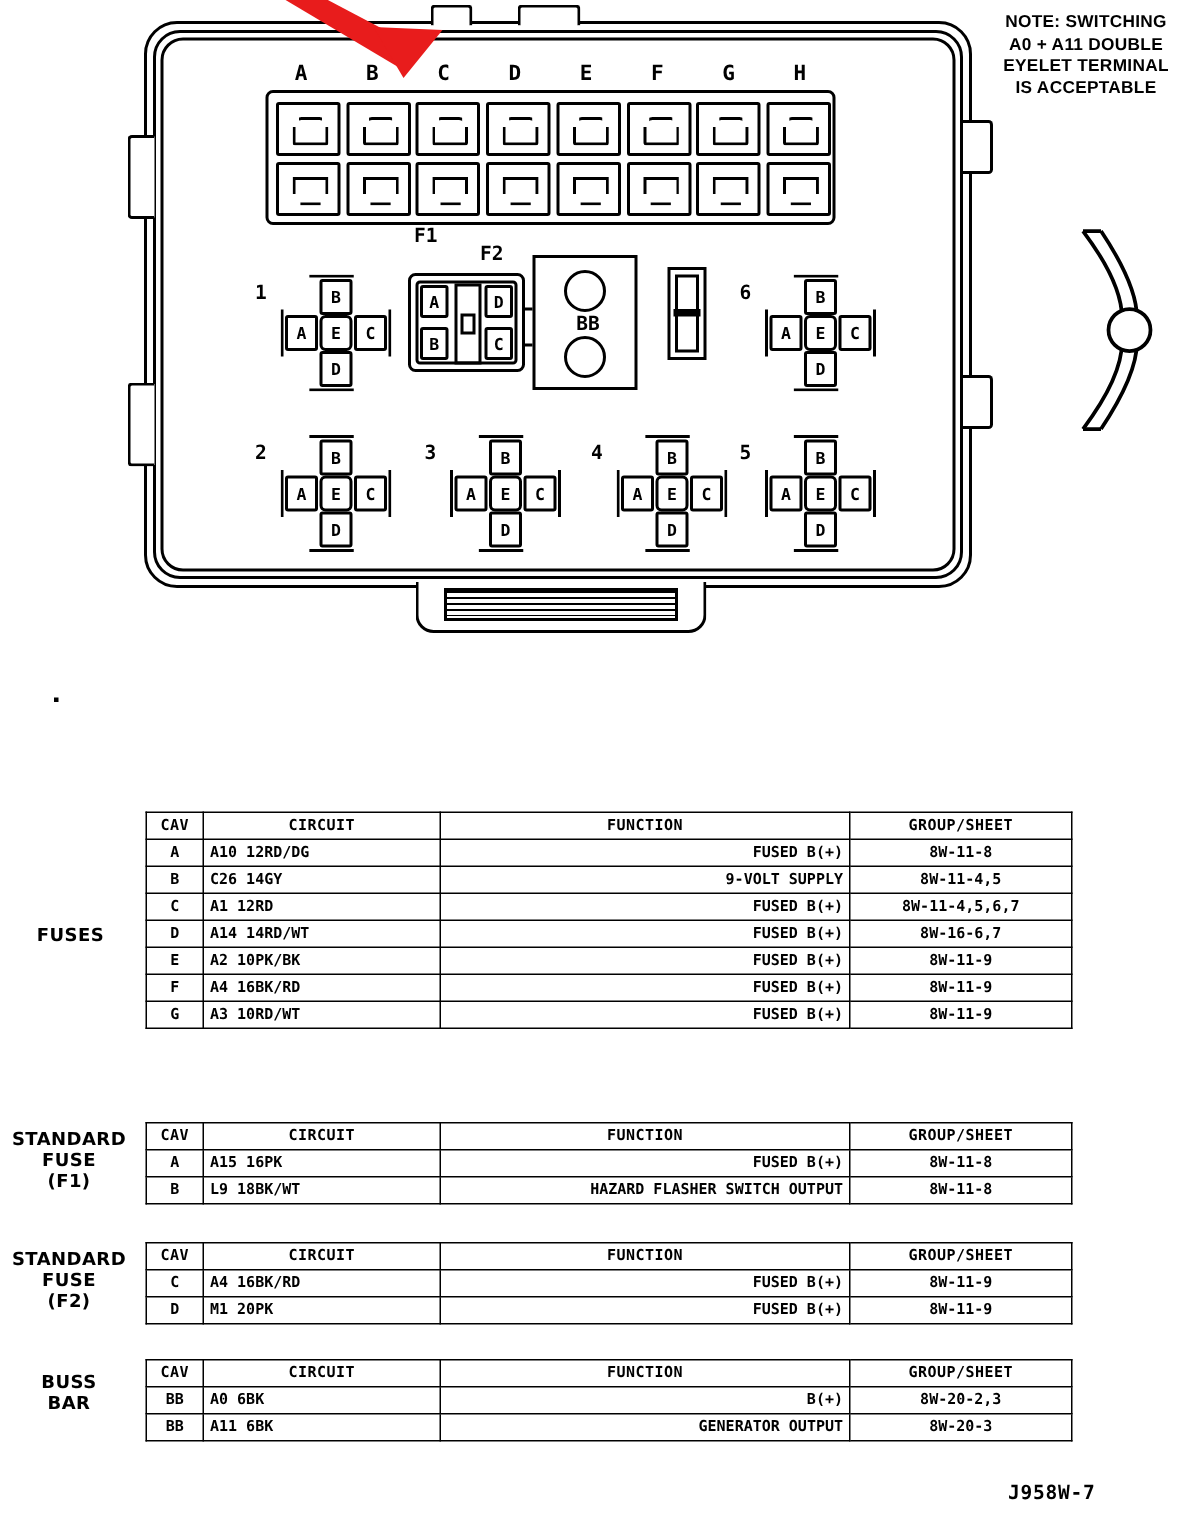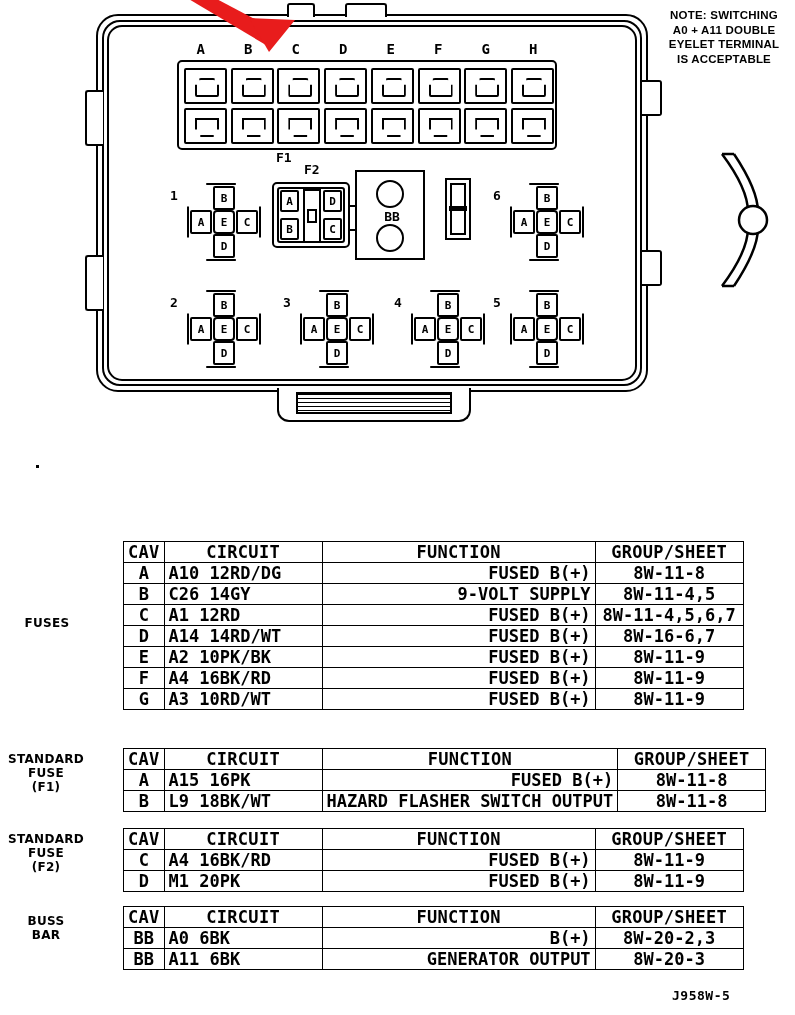--- a/index.html
+++ b/index.html
@@ -204,21 +204,21 @@
     position: absolute; left: 33px; top: 25px;
     width: 10px; height: 14px;
     border: 2px solid #000;
   }
   .f-label {
     position: absolute;
     font-family: "DejaVu Sans Mono", monospace;
     font-size: 13px; font-weight: bold;
   }
   #f1-label { left: 276px; top: 150px; }
-  #f2-label { left: 304px; top: 162px; }
+  #f2-label { left: 320px; top: 162px; }
 
   
   #fb-nub {
     position:absolute; left:348px; top:205px;
     width:14px; height:26px; border:2px solid #000; border-left:none;
   }
 
   
   #bb {
     position: absolute;
@@ -272,24 +272,23 @@
     font-size: 12px;
     font-weight: bold;
     text-align: center;
     line-height: 1.18;
     white-space: pre-line;
     letter-spacing: 0.3px;
   }
   table.dtable {
     border-collapse: collapse;
     font-family: "DejaVu Sans Mono", monospace;
-    font-size: 17px;
+    font-size: 10px;
     font-weight: bold;
     table-layout: fixed;
-    margin-left: 26px;
   }
   table.dtable td, table.dtable th {
     border: 1.5px solid #000;
     height: 18px;
     padding: 0 4px;
     font-weight: bold;
     white-space: nowrap;
     overflow: hidden;
   }
   table.dtable th { text-align: center; letter-spacing: 0.3px; }
@@ -637,13 +636,13 @@
     <tr>
       <td class="c-cav">BB</td>
       <td class="c-circ">A11 6BK</td>
       <td class="c-func">GENERATOR OUTPUT</td>
       <td class="c-grp">8W-20-3</td>
     </tr>
   </tbody>
     </table>
 </div>
 
-<div id="drawing-no">J958W-5</div>
+<div id="drawing-no">J958W-7</div>
 
 </body></html>

